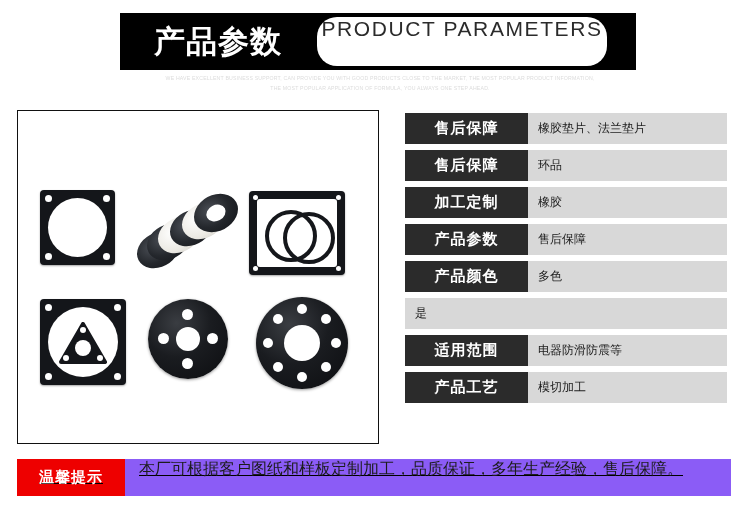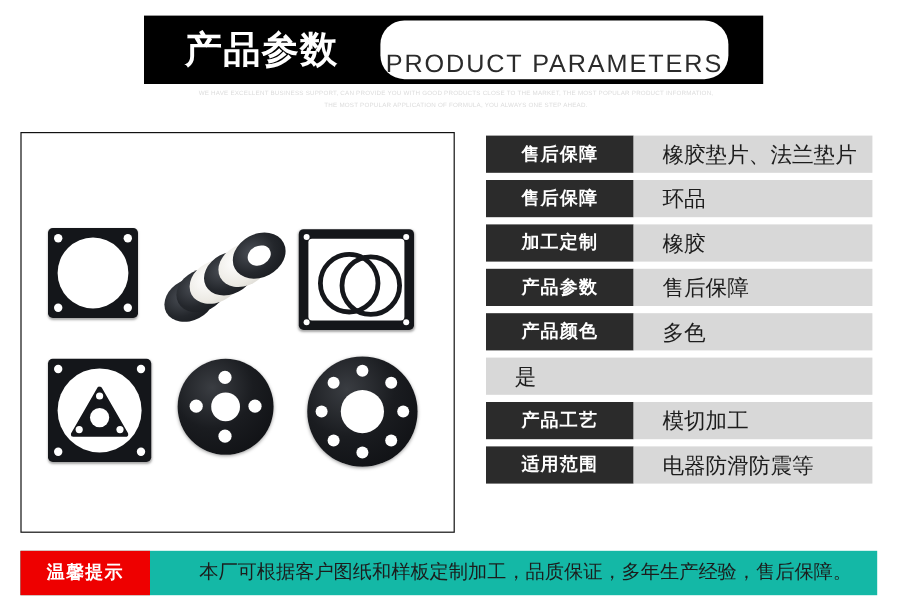--- a/index.html
+++ b/index.html
@@ -38,21 +38,21 @@
     white-space: nowrap;
   }
   #header-title-box {
     position: absolute;
     left: 197px;
     top: 4px;
     width: 290px;
     height: 49px;
     background: #ffffff;
     display: flex;
-    align-items: flex-end;
+    align-items: flex-start;
     justify-content: center;
     border-radius: 20px;
   }
   #header-title-en {
     color: #2b2b2b;
     font-size: 21px;
     letter-spacing: 1.6px;
     font-weight: 300;
     white-space: nowrap;
     font-family: "Liberation Sans", sans-serif;
@@ -179,37 +179,37 @@
     justify-content: center;
     letter-spacing: 1px;
     box-sizing: border-box;
     flex: none;
   }
   .param-value {
     flex: 1;
     background: #d8d8d8;
     color: #1c1c1c;
     font-family: Liberation Sans, sans-serif;
-    font-size: 18px;
+    font-size: 12px;
     display: flex;
     align-items: center;
-    padding-left: 24px;
+    padding-left: 10px;
     box-sizing: border-box;
   }
 
   
   #tip-bar {
     position: absolute;
     left: 17px;
     top: 459px;
     width: 714px;
     height: 37px;
-    background: #14b8a6;
-    display: flex;
-    align-items: center;
+    background: #8b5cf6;
+    display: flex;
+    text-decoration: underline;
   }
   #tip-badge {
     width: 108px;
     height: 37px;
     background: #ee0000;
     color: #ffffff;
     font-family: "DejaVu Sans", "Liberation Sans", sans-serif;
     font-size: 15px;
     font-weight: bold;
     display: flex;
@@ -217,21 +217,20 @@
     justify-content: center;
     letter-spacing: 1px;
     flex: none;
   }
   #tip-text {
     color: #1c1c1c;
     font-family: "DejaVu Sans", "Liberation Sans", sans-serif;
     font-size: 16px;
     padding-left: 14px;
     white-space: nowrap;
-    margin-left: 27px;
   }
 </style>
 </head>
 <body>
 
 <div id="header-banner">
   <div id="header-title-cn">产品参数</div>
   <div id="header-title-box">
     <div id="header-title-en">PRODUCT PARAMETERS</div>
   </div>
@@ -332,25 +331,25 @@
     <div class="param-value">售后保障</div>
   </div>
   <div class="param-row">
     <div class="param-label">产品颜色</div>
     <div class="param-value">多色</div>
   </div>
   <div class="param-row">
     <div class="param-value">是</div>
   </div>
   <div class="param-row">
+    <div class="param-label">适用范围</div>
+    <div class="param-value">电器防滑防震等</div>
+  </div>
+  <div class="param-row">
     <div class="param-label">产品工艺</div>
     <div class="param-value">模切加工</div>
-  </div>
-  <div class="param-row">
-    <div class="param-label">适用范围</div>
-    <div class="param-value">电器防滑防震等</div>
   </div>
 </div>
 
 <div id="tip-bar">
   <div id="tip-badge">温馨提示</div>
   <div id="tip-text">本厂可根据客户图纸和样板定制加工，品质保证，多年生产经验，售后保障。</div>
 </div>
 
 </body></html>

